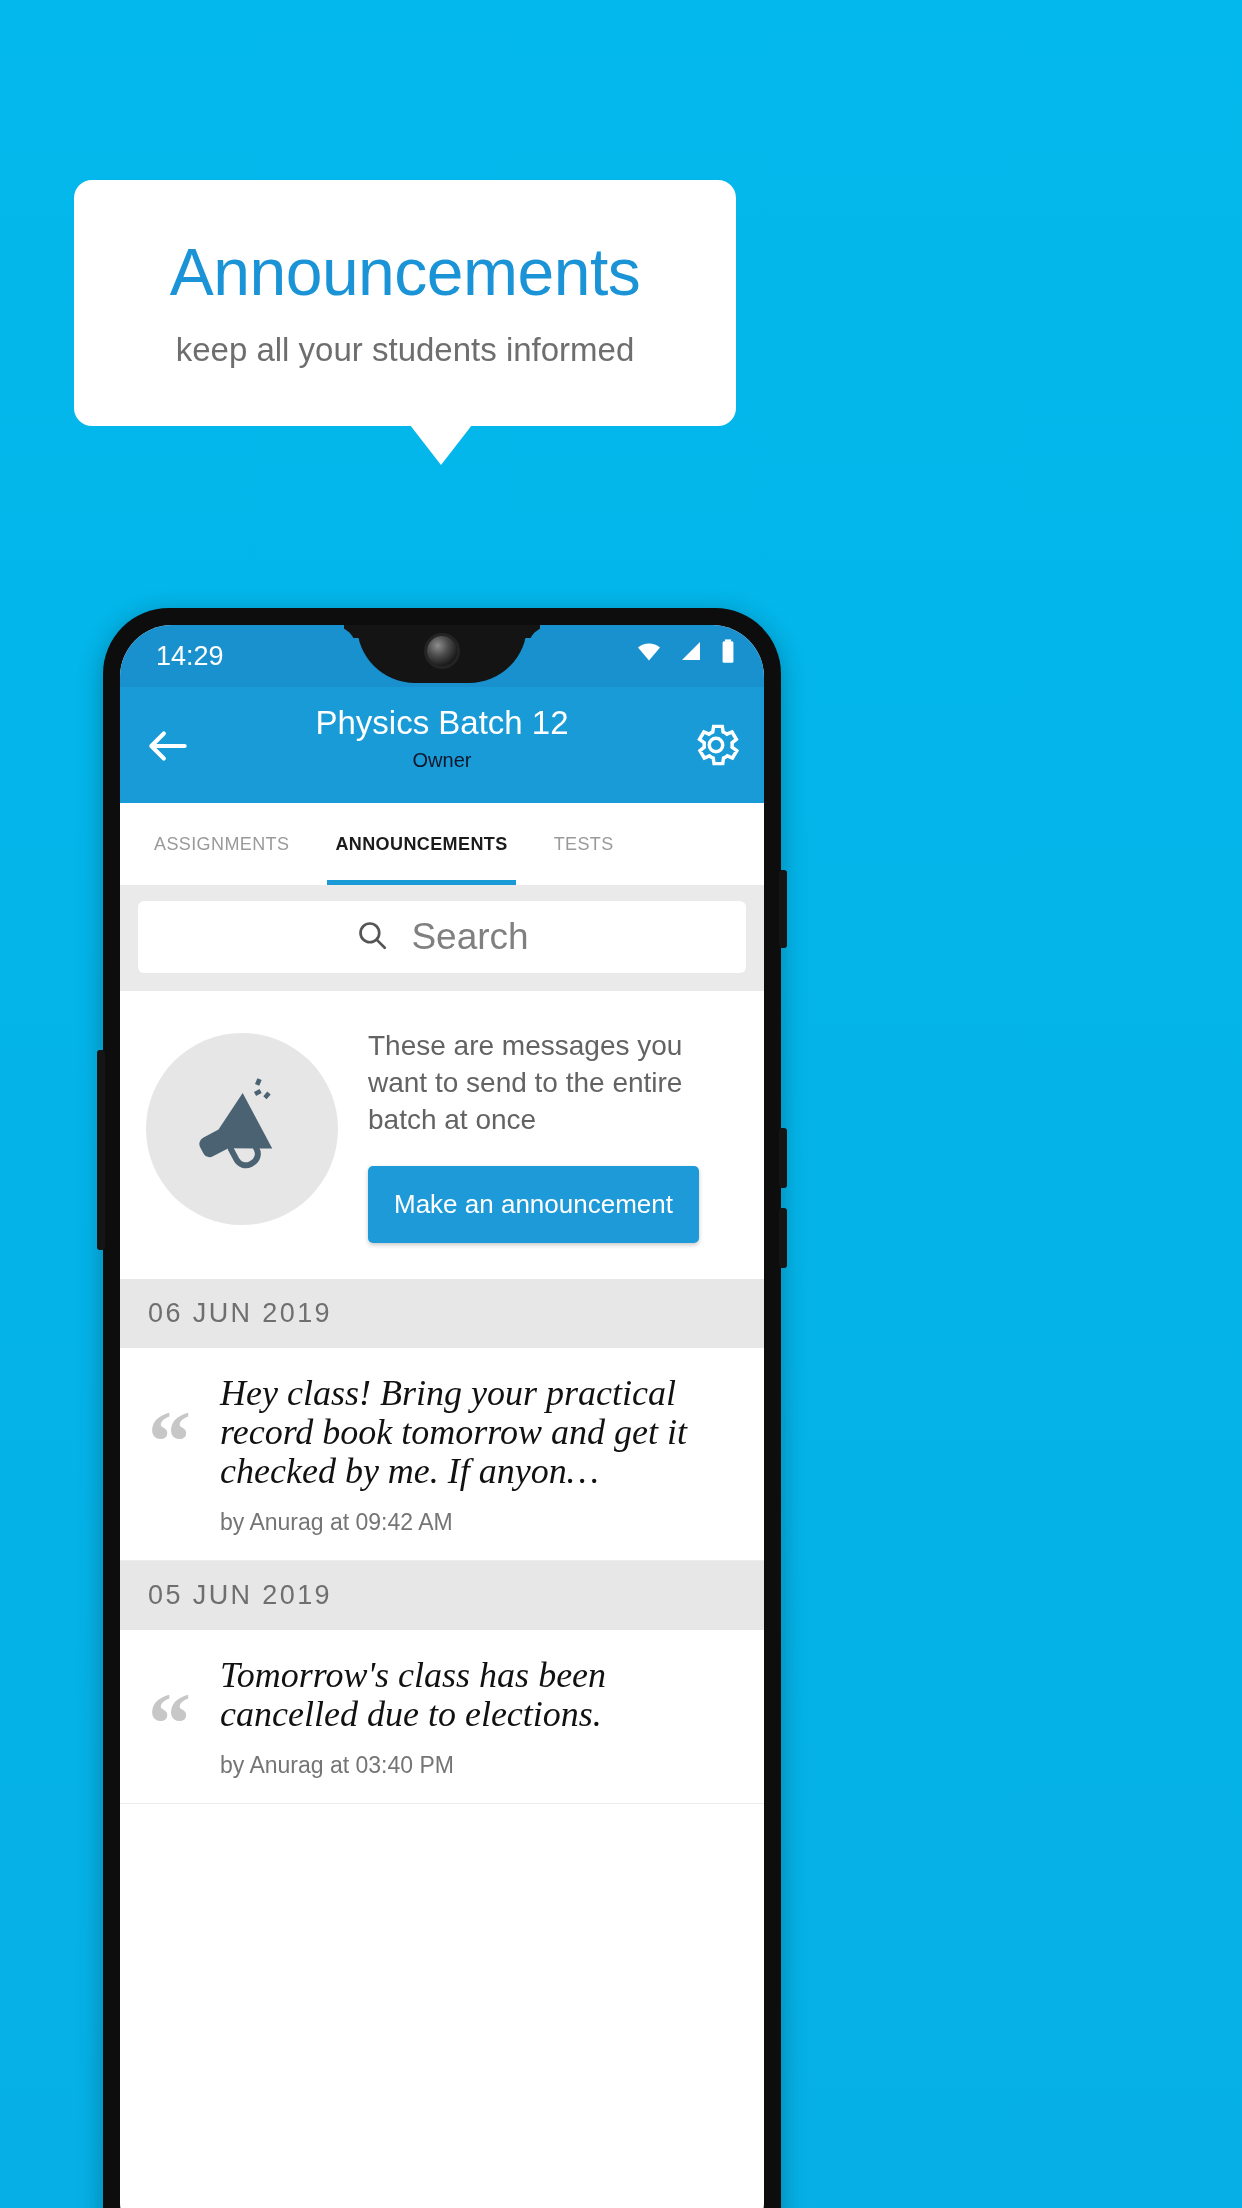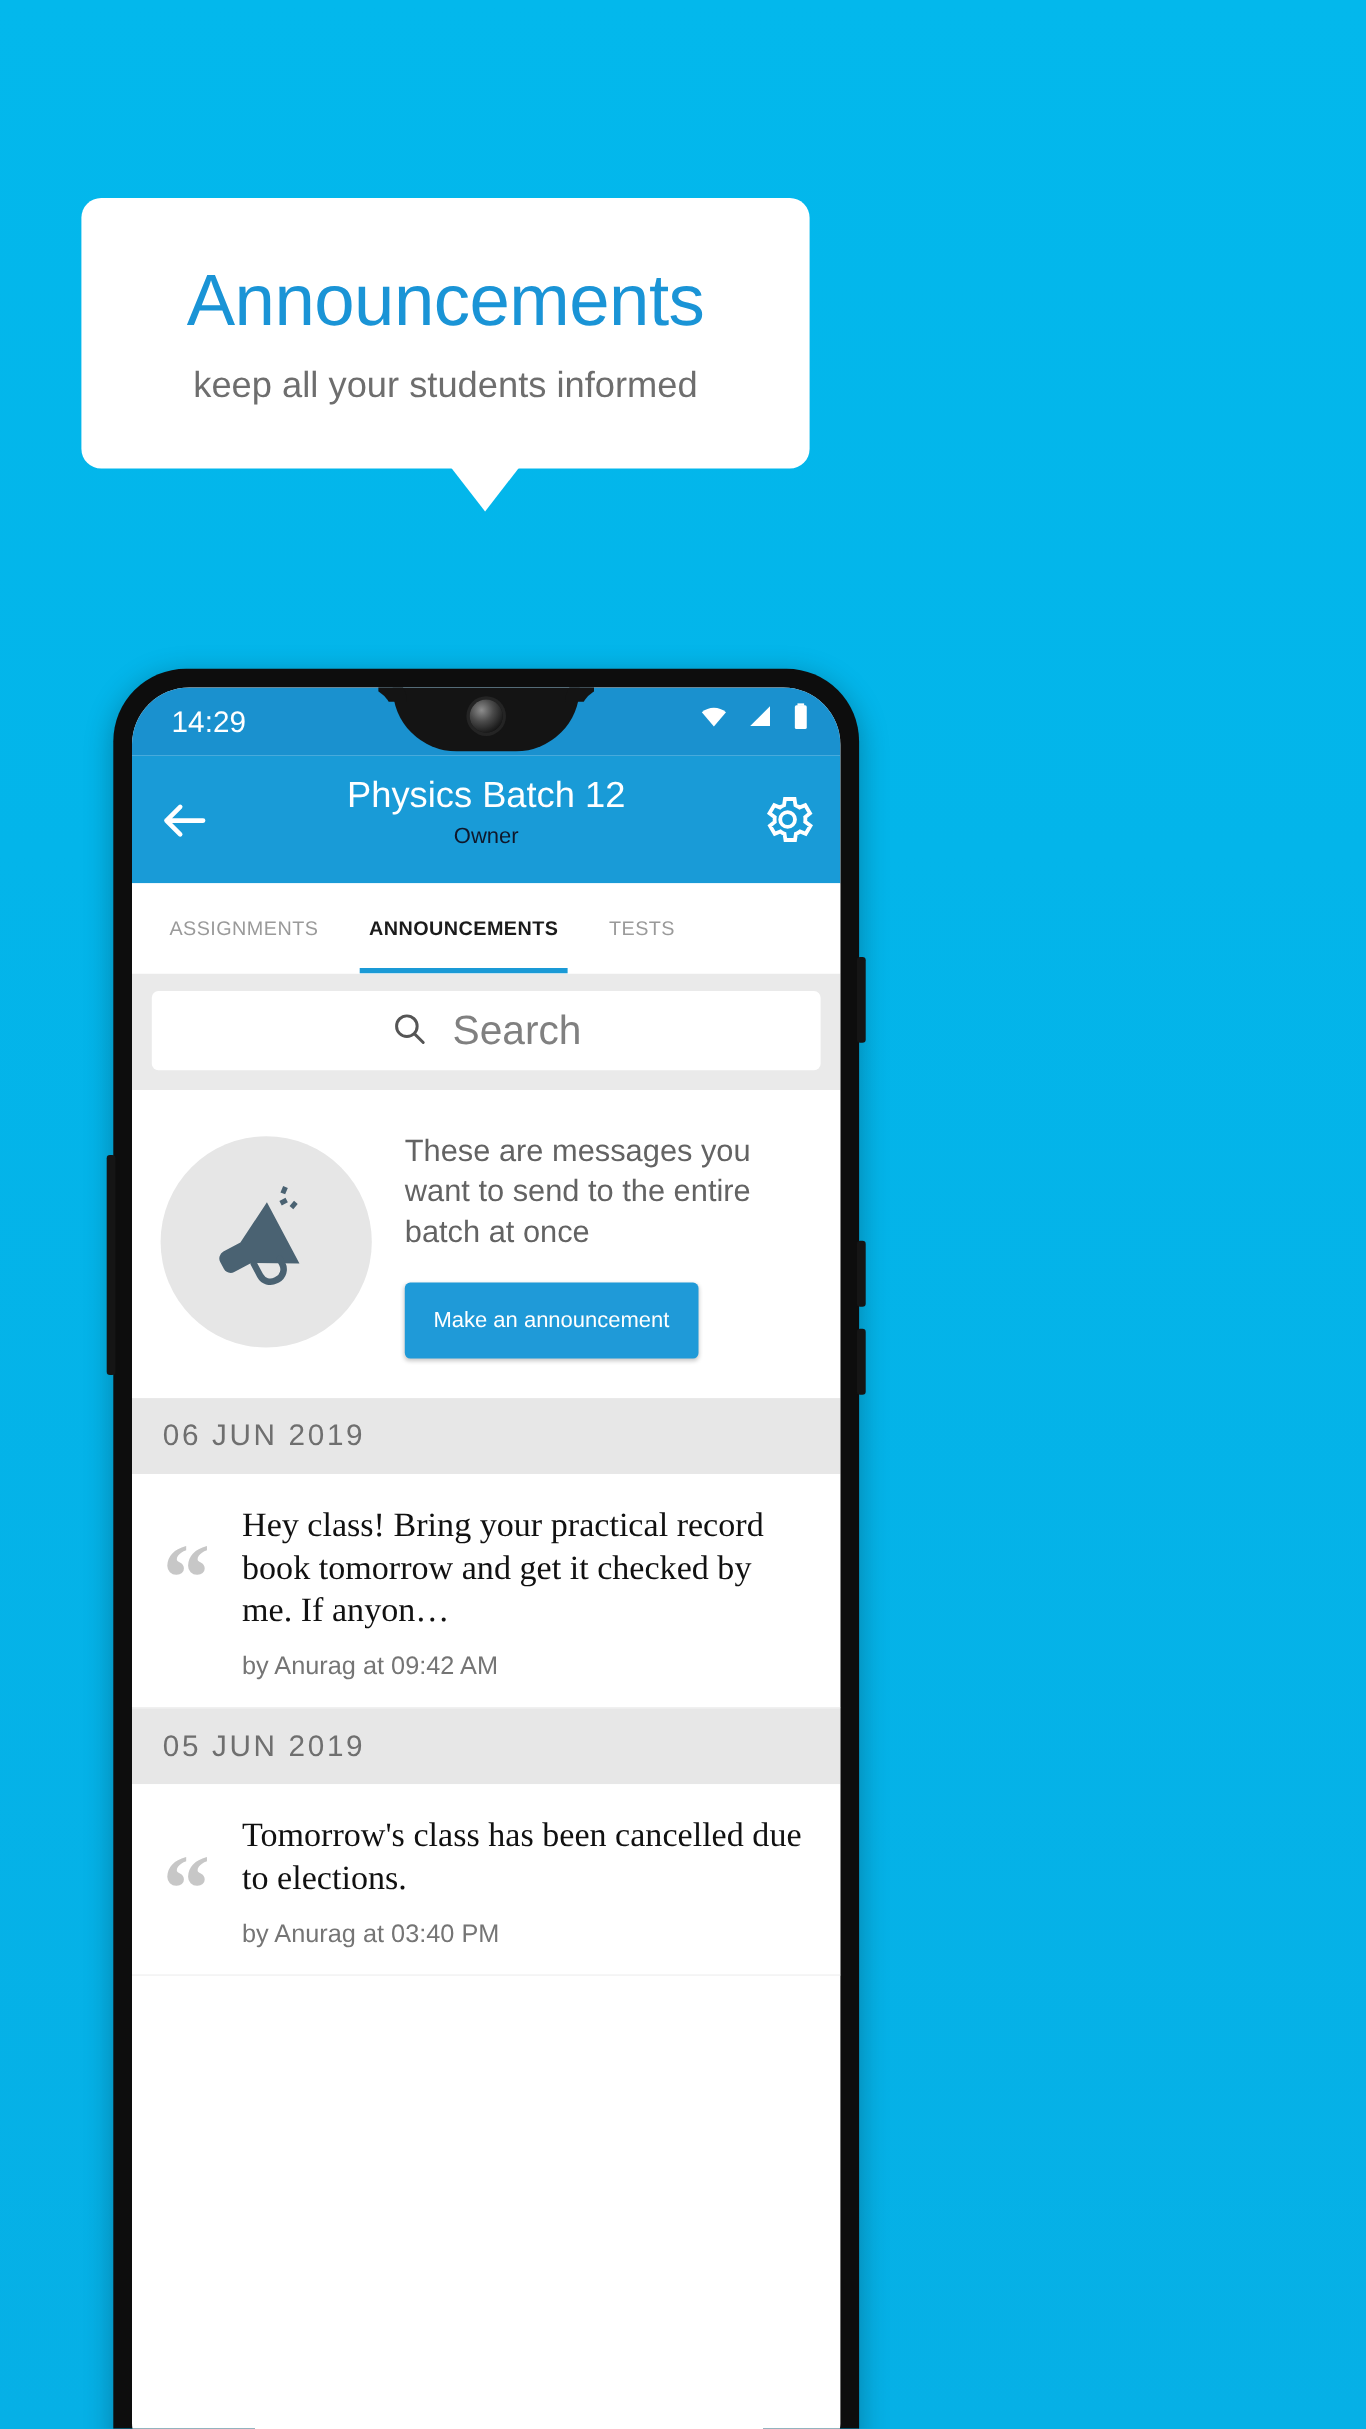--- a/index.html
+++ b/index.html
@@ -314,21 +314,21 @@
   .cta-text {
     font-size: 28px;
     line-height: 37px;
     color: #636363;
   }
   .cta-btn {
     margin-top: 28px;
     display: inline-block;
     background: #1f9ad8;
     color: #ffffff;
-    font-size: 20px;
+    font-size: 26px;
     border-radius: 5px;
     padding: 23px 26px;
     box-shadow: 0 2px 4px rgba(0,0,0,0.22);
   }
 
   
   .date-header {
     background: #e7e7e7;
     padding: 19px 28px;
     font-size: 27px;
@@ -349,21 +349,22 @@
     font-size: 86px;
     line-height: 56px;
     font-weight: 700;
     padding-top: 40px;
   }
   .ann-body {
     flex: 1 1 auto;
   }
   .ann-text {
     font-family: "Liberation Serif", serif;
-    font-size: 31px;
+    font-style: italic;
+    font-size: 36px;
     line-height: 39px;
     color: #111111;
   }
   .ann-meta {
     margin-top: 18px;
     font-size: 23px;
     color: #757575;
   }
 </style>
 </head>

